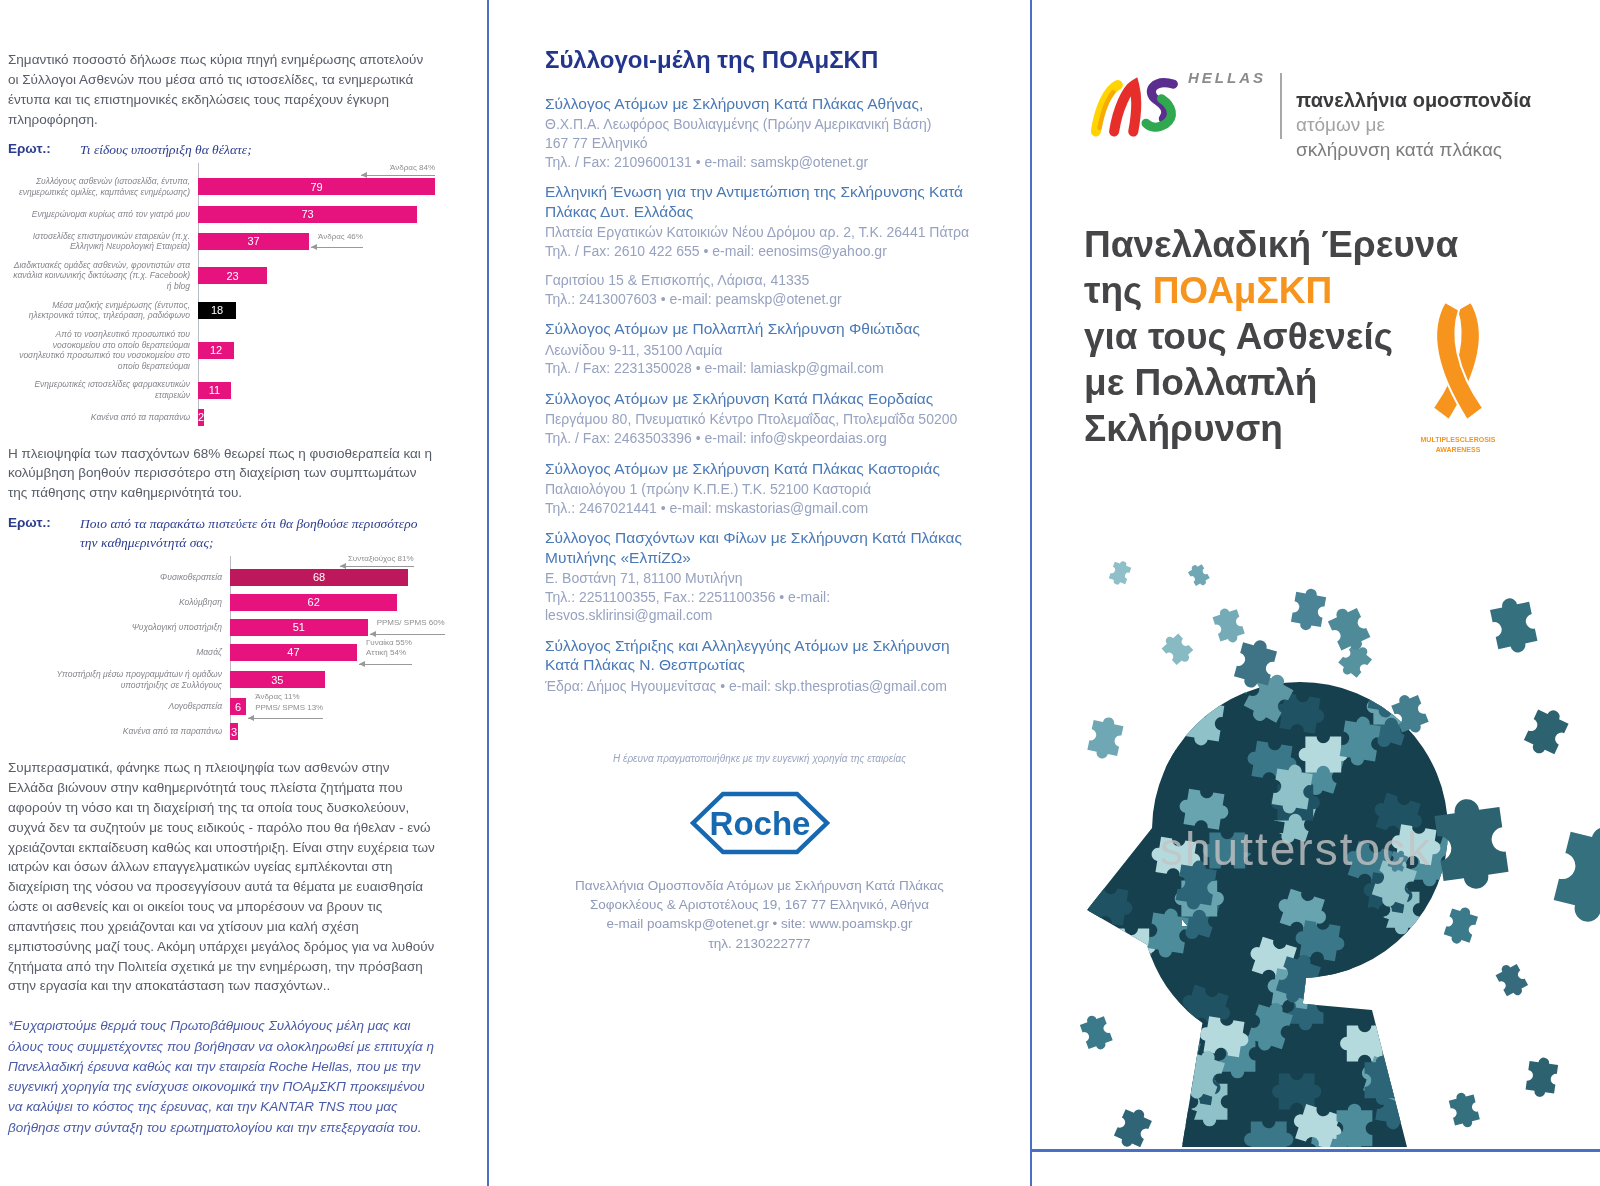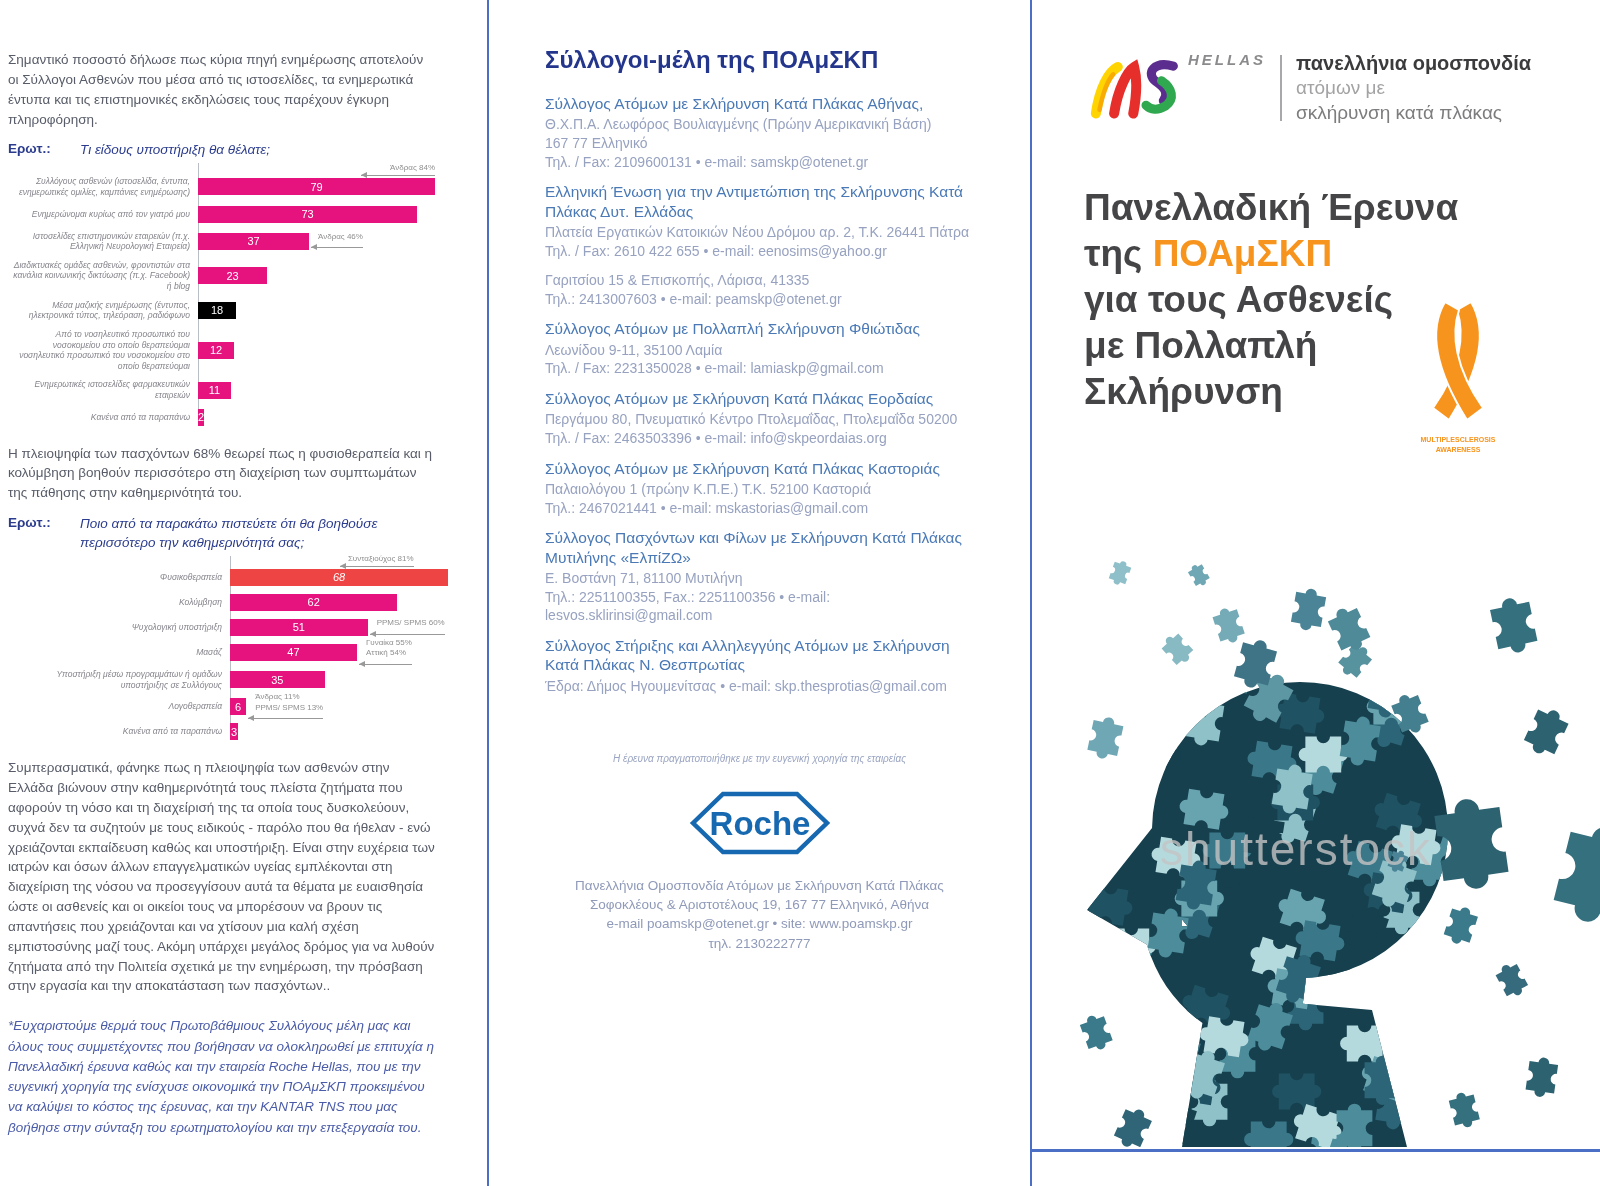--- a/index.html
+++ b/index.html
@@ -5,21 +5,21 @@
   html,body{margin:0;padding:0;background:#fff;}
   body{width:1600px;height:1186px;font-family:"Liberation Sans",sans-serif;-webkit-font-smoothing:antialiased;}
   .page{position:relative;width:1600px;height:1186px;overflow:hidden;display:flex;background:#fff;}
   .v-divider{width:2px;height:1186px;background:#4a6fc4;flex:none;}
 
   
   .panel.left{width:487px;box-sizing:border-box;padding:50px 50px 0 8px;flex:none;}
   .body-text{font-size:13.5px;line-height:1.47;color:#575c68;margin:0 0 12px 0;}
   .question{display:flex;margin:12px 0 4px 0;font-size:13.5px;color:#2b3c8e;}
   .q-label{font-weight:bold;width:72px;flex:none;}
-  .q-text{font-style:italic;line-height:1.4;}
+  .q-text{font-style:italic;line-height:1.4;font-family:Liberation Serif, serif;}
   .thanks{font-size:13.5px;line-height:1.5;font-style:italic;color:#4a5ba8;margin-top:20px;}
 
   .chart{position:relative;margin:16px 0 18px 0;}
   .chart::before{content:'';position:absolute;top:-13px;bottom:2px;left:var(--lw);width:1px;background:#b9bdc6;}
   .c-row{display:flex;align-items:center;margin-bottom:8px;}
   .c-label{text-align:right;padding-right:8px;color:#84848c;font-size:8.5px;line-height:1.25;box-sizing:border-box;flex:none;font-style:italic;}
   .c-area{flex:1;display:flex;align-items:center;position:relative;height:17px;}
   .c-bar{height:17px;display:flex;align-items:center;justify-content:center;flex:none;}
   .c-val{color:#fff;font-size:11px;}
   .c-ann{font-size:8px;color:#8f8f8f;line-height:1.3;}
@@ -39,21 +39,21 @@
   .sponsor-note{font-size:10px;font-style:italic;color:#9aa5c2;text-align:center;margin:58px 0 0 0;}
   .roche-wrap{display:flex;justify-content:center;margin:22px 0 16px 0;}
   .m-footer{text-align:center;font-size:13.5px;color:#8f9ab9;line-height:1.42;}
 
   
   .panel.right{width:568px;position:relative;box-sizing:border-box;flex:none;}
   .r-header{display:flex;align-items:center;gap:14px;padding:50px 30px 0 52px;}
   .ms-logo{display:flex;flex-direction:row;align-items:flex-start;flex:none;}
   .ms-hellas{font-size:15px;font-weight:bold;font-style:italic;color:#8b8b8d;letter-spacing:3px;margin-top:-6px;}
   .logo-divider{width:2px;height:66px;background:#a8a8aa;flex:none;}
-  .logo-text .l1{font-size:20px;font-weight:bold;color:#3b3b3d;line-height:1.3;}
+  .logo-text .l1{font-size:20px;font-weight:bold;color:#3b3b3d;line-height:1.3;margin-top:37px;}
   .logo-text .l2{font-size:19px;color:#a3a3a5;line-height:1.3;}
   .logo-text .l3{font-size:19px;color:#7d7d7f;line-height:1.3;}
   .r-title{margin:60px 0 0 52px;width:400px;font-size:37px;font-weight:bold;color:#454547;line-height:1.24;white-space:pre-line;}
   .r-title .hl{color:#f7941d;}
   .ribbon-box{position:absolute;top:298px;right:96px;width:92px;text-align:center;}
   .ribbon-caption{margin-top:5px;font-size:7px;font-weight:bold;color:#f7941d;line-height:1.45;}
   .photo{position:absolute;left:0;top:535px;width:568px;height:612px;overflow:hidden;background:#fff;}
   .photo svg{display:block;}
   .r-bottomline{position:absolute;left:0;top:1149px;width:568px;height:3px;background:#4a6fc4;}
 </style>
@@ -149,21 +149,21 @@
 
     <div class="question">
       <span class="q-label">Ερωτ.:</span>
       <span class="q-text">Ποιο από τα παρακάτω πιστεύετε ότι θα βοηθούσε περισσότερο την καθημερινότητά σας;</span>
     </div>
 
     <div class="chart" style="--lw: 222px;">
         <div class="c-row">
           <div class="c-label" style="width: 222px;">Φυσικοθεραπεία</div>
           <div class="c-area">
-            <div class="c-bar" style="width: 218px; background: #ef4444; font-style: italic;">
+            <div class="c-bar" style="width: 178px; background: #be185d;">
               <span class="c-val">68</span>
             </div>
             <div class="c-ann above" style="left: 109.6px;">
               <div class="c-ann-text">Συνταξιούχος 81%</div>
               <div class="c-ann-arrow"></div>
             </div>
           </div>
         </div>
         <div class="c-row">
           <div class="c-label" style="width: 222px;">Κολύμβηση</div>

